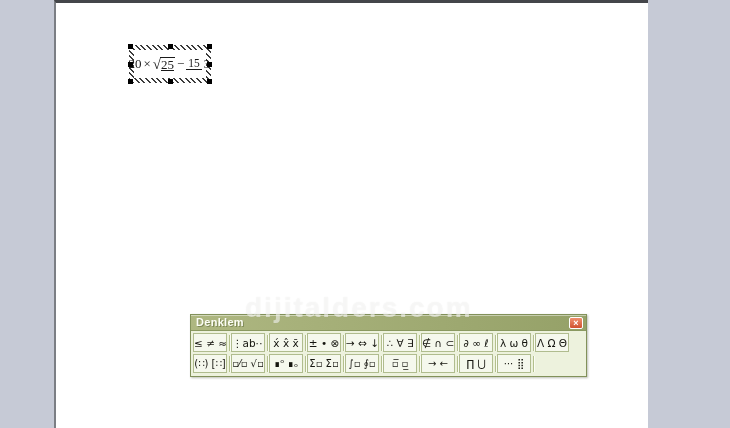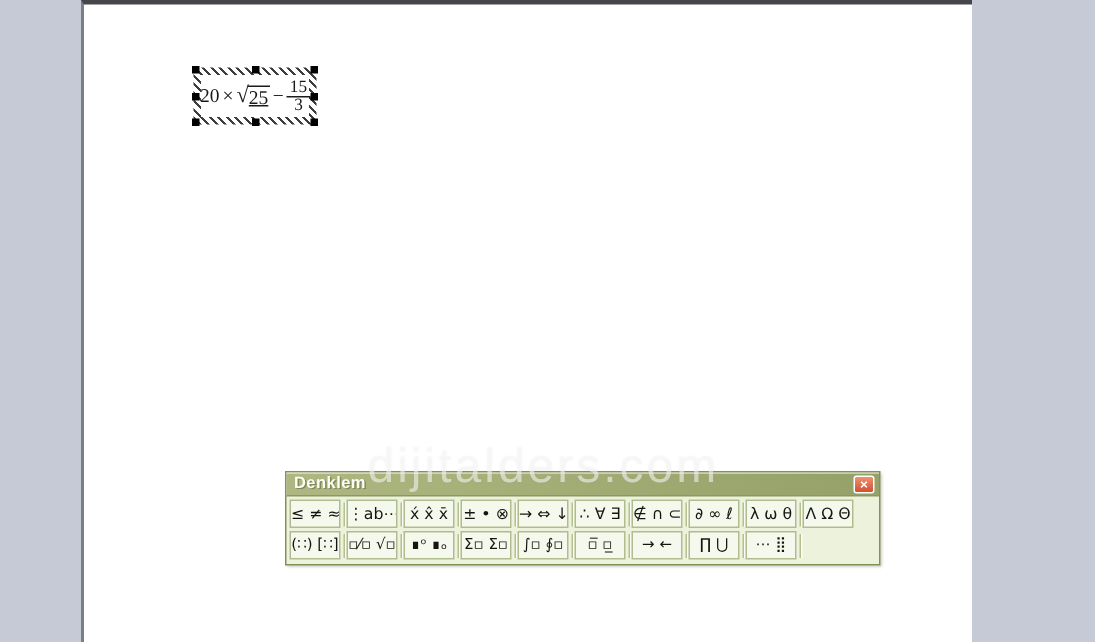--- a/index.html
+++ b/index.html
@@ -34,21 +34,21 @@
   }
   .eq-inner{
     width:100%;height:100%;background:#fff;
     display:flex;align-items:center;justify-content:center;
     font-family:"Liberation Serif",serif;font-size:13px;color:#1a1a1a;white-space:nowrap;
   }
   .eq-inner .op{padding:0 2px;}
   .radical{display:inline-flex;align-items:flex-start;}
   .rad-sign{font-size:15px;line-height:14px;}
   .radicand{border-top:1.5px solid #1a1a1a;margin-left:-1px;padding:0 1px;line-height:13px;text-decoration:underline;}
-  .fraction{display:inline-flex;flex-direction:column;align-items:center;font-size:11.5px;line-height:11px;vertical-align:middle;}
+  .fraction{display:inline-flex;flex-direction:row;align-items:center;font-size:11.5px;line-height:11px;vertical-align:middle;}
   .fraction .num{padding:0 2px;border-bottom:1.5px solid #1a1a1a;}
   .fraction .den{padding:0 2px;}
   .handle{position:absolute;width:5px;height:5px;background:#000;}
   .h-tl{left:-1px;top:-1px;} .h-tm{left:50%;margin-left:-2px;top:-1px;} .h-tr{right:-1px;top:-1px;}
   .h-ml{left:-1px;top:50%;margin-top:-2px;} .h-mr{right:-1px;top:50%;margin-top:-2px;}
   .h-bl{left:-1px;bottom:-1px;} .h-bm{left:50%;margin-left:-2px;bottom:-1px;} .h-br{right:-1px;bottom:-1px;}
 
   
   .toolbar{
     position:absolute;left:190px;top:314px;width:397px;height:63px;
@@ -84,21 +84,21 @@
     text-align:center;white-space:nowrap;overflow:hidden;padding:0;
     margin-right:1px;
   }
   .pal-row.row-top .pal-btn{font-size:10.5px;}
   .pal-sep{flex:0 0 1px;height:16px;background:#b4c08d;margin:0 1px;box-shadow:1px 0 0 #fbfdf4;}
   .row-fill{flex:1 1 auto;}
 
   
   .watermark{
     position:absolute;left:245px;top:292px;z-index:20;
-    font-size:32px;font-weight:normal;letter-spacing:2px;
+    font-size:28px;font-weight:bold;letter-spacing:2px;
     color:rgba(255,255,255,0.55);
     text-shadow:0 0 1px rgba(120,120,110,0.15);
     pointer-events:none;
   }
 </style>
 </head>
 <body>
 
 <div class="stage">
 

